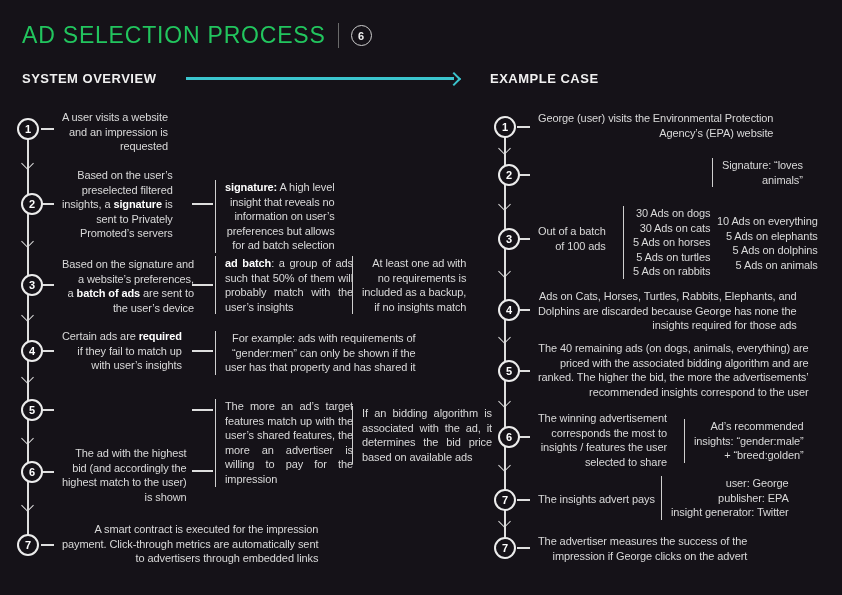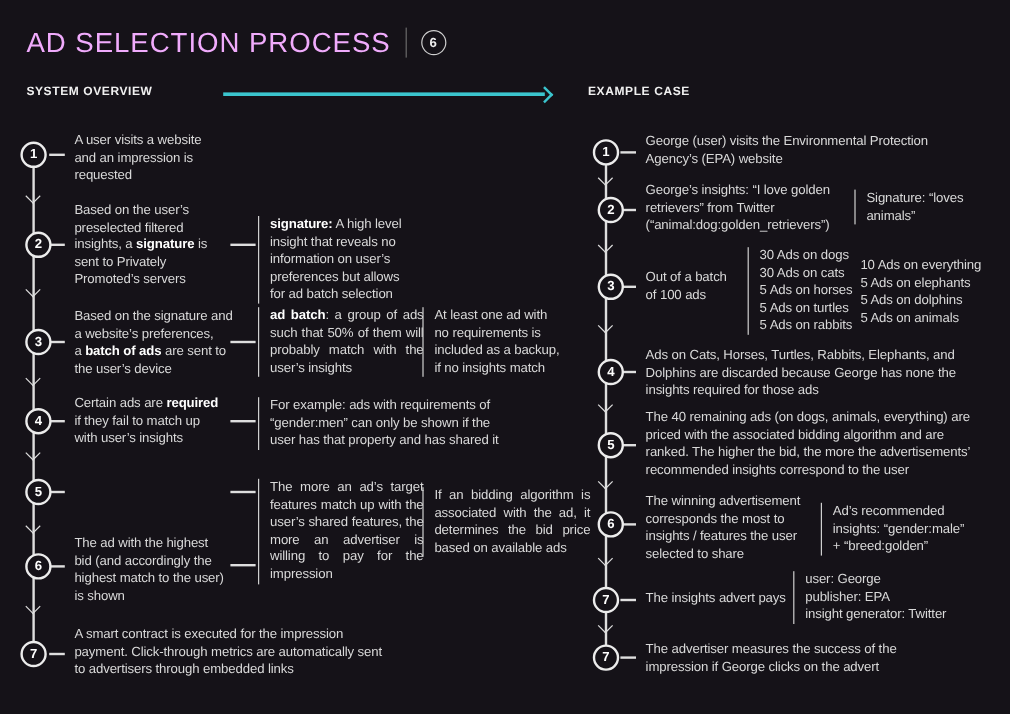--- a/index.html
+++ b/index.html
@@ -4,46 +4,46 @@
 <style>
   html,body{margin:0;padding:0;}
   body{
     width:842px;height:595px;overflow:hidden;
     background:#151218;
     font-family:"Liberation Sans","DejaVu Sans",sans-serif;
   }
   .canvas{position:relative;width:842px;height:595px;background:#151218;}
   .txt{
     position:absolute;font-size:11px;line-height:14.6px;letter-spacing:-0.1px;
-    color:#d9d9d9;white-space:pre-line;
+    color:#d9d9d9;white-space:pre-line;text-align:right;
   }
   .justify{white-space:normal;text-align:justify;}
   .b{color:#ffffff;font-weight:700;}
   .note{border-left:1.5px solid #cfcfcf;padding-left:9px;}
   .num{
     position:absolute;width:18px;height:18px;border:2px solid #ececec;border-radius:50%;
     background:#151218;color:#ffffff;font-size:11px;font-weight:700;
     display:flex;align-items:center;justify-content:center;z-index:2;
   }
   .vline{position:absolute;width:1.5px;background:#dedede;}
   .hline{position:absolute;height:1.5px;background:#dedede;}
   .chev{
     position:absolute;width:8px;height:8px;
     border-right:1.5px solid #dedede;border-bottom:1.5px solid #dedede;
     transform:rotate(45deg);z-index:1;
   }
   .titlebar{position:absolute;left:22px;top:22px;display:flex;align-items:center;gap:12px;}
-  .title{font-size:23px;color:#f0abfc;letter-spacing:0.8px;}
+  .title{font-size:23px;color:#22c55e;letter-spacing:0.8px;}
   .titlesep{width:1px;height:25px;background:#6a6a6a;}
   .badge{
     width:19px;height:19px;border:1.2px solid #cfcfcf;border-radius:50%;
     color:#efefef;font-size:11px;font-weight:700;
     display:flex;align-items:center;justify-content:center;
   }
-  .heading{position:absolute;font-size:10px;font-weight:700;letter-spacing:0.5px;color:#f0f0f0;}
+  .heading{position:absolute;font-size:13px;font-weight:700;letter-spacing:0.5px;color:#f0f0f0;}
   .accent-line{position:absolute;height:2.5px;background:#3bc5ce;}
   .accent-chev{
     position:absolute;width:8px;height:8px;
     border-top:2.5px solid #3bc5ce;border-right:2.5px solid #3bc5ce;
     transform:rotate(45deg);
   }
 </style>
 </head>
 <body>
 
@@ -181,23 +181,20 @@
   <div class="hline" style="left:517px;top:174px;width:13px"></div>
   <div class="hline" style="left:517px;top:238px;width:13px"></div>
   <div class="hline" style="left:517px;top:309px;width:13px"></div>
   <div class="hline" style="left:517px;top:370px;width:13px"></div>
   <div class="hline" style="left:517px;top:436px;width:13px"></div>
   <div class="hline" style="left:517px;top:499px;width:13px"></div>
   <div class="hline" style="left:517px;top:547px;width:13px"></div>
 
   <div class="txt" style="left:538px;top:111px"><span>George (user) visits the Environmental Protection
 Agency’s (EPA) website</span></div>
-  <div class="txt" style="left:538px;top:152px"><span>George’s insights: “I love golden
-retrievers” from Twitter
-(“animal:dog:golden_retrievers”)</span></div>
   <div class="txt" style="left:538px;top:224px"><span>Out of a batch
 of 100 ads</span></div>
   <div class="txt" style="left:538px;top:289px"><span>Ads on Cats, Horses, Turtles, Rabbits, Elephants, and
 Dolphins are discarded because George has none the
 insights required for those ads</span></div>
   <div class="txt" style="left:538px;top:341px"><span>The 40 remaining ads (on dogs, animals, everything) are
 priced with the associated bidding algorithm and are
 ranked. The higher the bid, the more the advertisements’
 recommended insights correspond to the user</span></div>
   <div class="txt" style="left:538px;top:411px"><span>The winning advertisement

